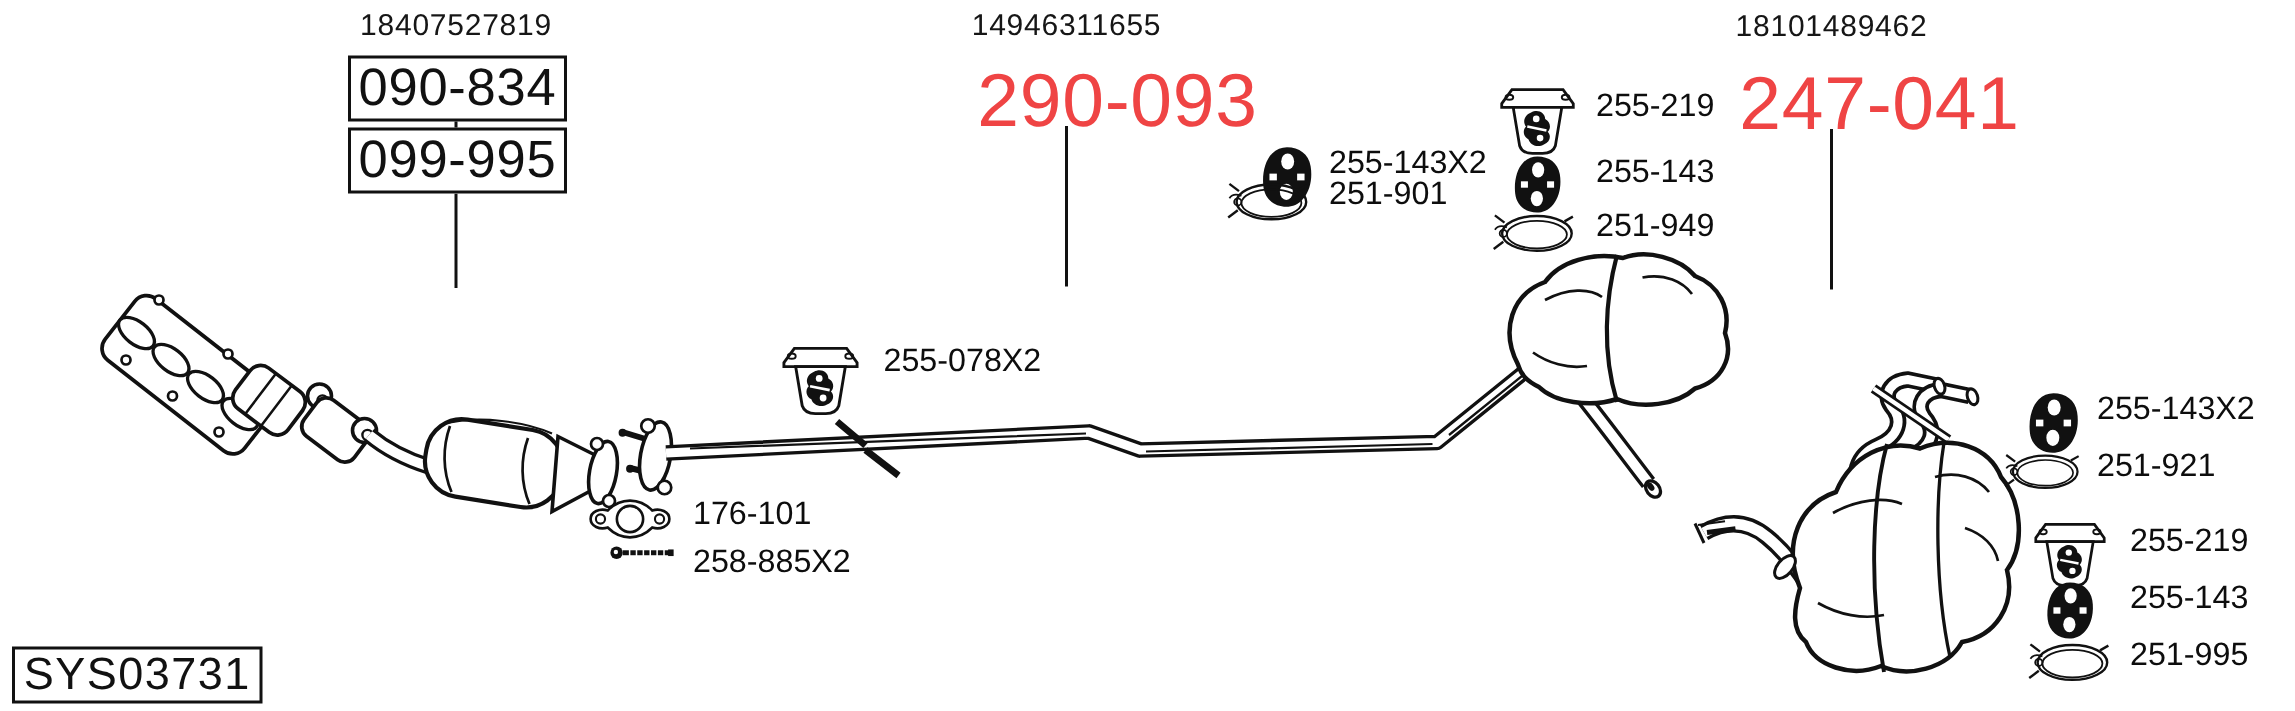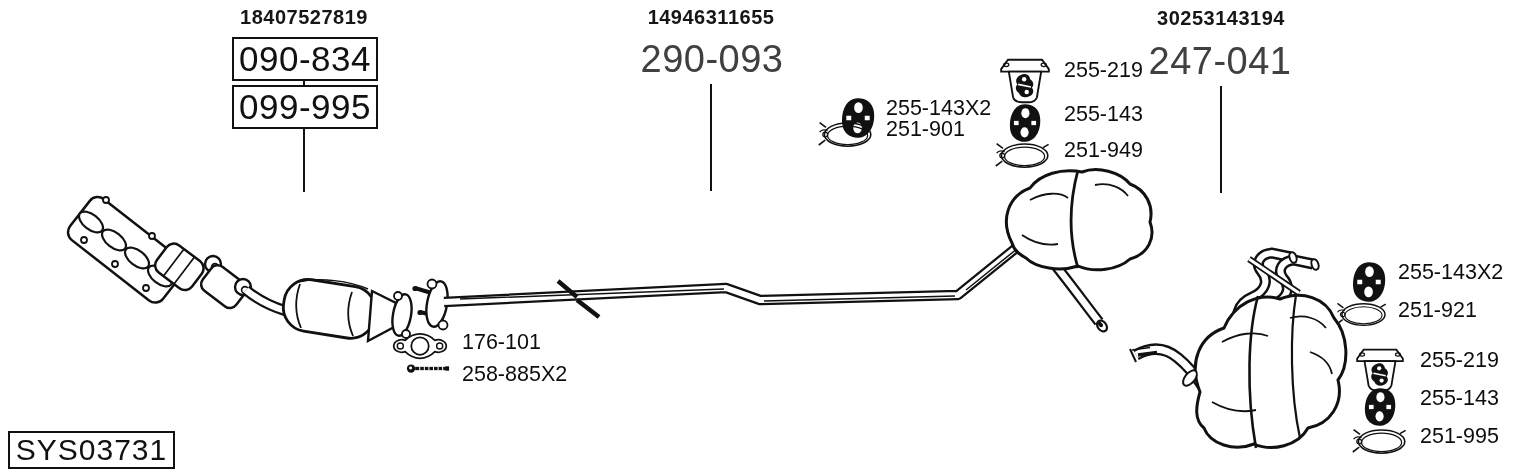--- a/index.html
+++ b/index.html
@@ -3,25 +3,25 @@
 <meta charset="utf-8">
 <style>
   html,body{margin:0;padding:0;background:#fff;}
   #canvas{
     position:relative;width:1530px;height:474px;background:#ffffff;overflow:hidden;
     font-family:"Liberation Sans",sans-serif;color:#111;
   }
   .art{position:absolute;left:0;top:0;}
   .oe{
     position:absolute;transform:translateX(-50%);font-size:20px;letter-spacing:.5px;
-    white-space:nowrap;color:#161616;font-weight:bold;
+    white-space:nowrap;color:#161616;
   }
   .bigpart{
-    position:absolute;transform:translateX(-50%);font-size:38px;letter-spacing:.5px;
-    white-space:nowrap;color:#404040;
+    position:absolute;transform:translateX(-50%);font-size:50px;letter-spacing:.5px;
+    white-space:nowrap;color:#ef4444;margin-left:33px;
   }
   .partbox{
     position:absolute;left:232px;width:146px;height:44px;border:2.5px solid #111;
     box-sizing:border-box;display:flex;align-items:center;justify-content:center;
     font-size:35px;background:#fff;letter-spacing:.5px;
   }
   .sysbox{
     position:absolute;left:8px;top:431px;width:167px;height:38px;border:2.5px solid #111;
     box-sizing:border-box;display:flex;align-items:center;justify-content:center;
     font-size:30px;background:#fff;letter-spacing:1px;
@@ -194,21 +194,21 @@
   <div class="partbox" style="top:37px">
     <span>090-834</span>
   </div>
   <div class="partbox" style="top:85px">
     <span>099-995</span>
   </div>
 
   <div class="oe" style="left:711px;top:6px">14946311655</div>
   <div class="bigpart" style="left:712px;top:38px">290-093</div>
 
-  <div class="oe" style="left:1221px;top:7px">30253143194</div>
+  <div class="oe" style="left:1221px;top:7px">18101489462</div>
   <div class="bigpart" style="left:1220px;top:40px">247-041</div>
 
   <div class="callout" style="left:840px;top:96px">
     <span class="ic" style="width:36px">
         <svg width="36" height="44" viewBox="0 0 40 46">
           <use href="#sym-mount"></use>
         </svg>
       </span>
     <span class="lbl">255-143X2</span>
   </div>
@@ -239,20 +239,28 @@
   </div>
   <div class="callout" style="left:992px;top:138px">
     <span class="ic" style="width:62px">
         <svg width="60" height="32" viewBox="0 0 70 40">
           <use href="#sym-clamp"></use>
         </svg>
       </span>
     <span class="lbl">251-949</span>
   </div>
 
+  <div class="callout" style="left:516px;top:228px">
+    <span class="ic" style="width:61px">
+        <svg width="54" height="52" viewBox="0 0 62 54">
+          <use href="#sym-bracket"></use>
+        </svg>
+      </span>
+    <span class="lbl" style="padding-left:12px">255-078X2</span>
+  </div>
 
   <div class="callout" style="left:390px;top:330px">
     <span class="ic" style="width:60px">
         <svg width="56" height="32" viewBox="0 0 64 36">
           <use href="#sym-gasket"></use>
         </svg>
       </span>
     <span class="lbl" style="padding-left:12px">176-101</span>
   </div>
   <div class="callout" style="left:405px;top:362px">

